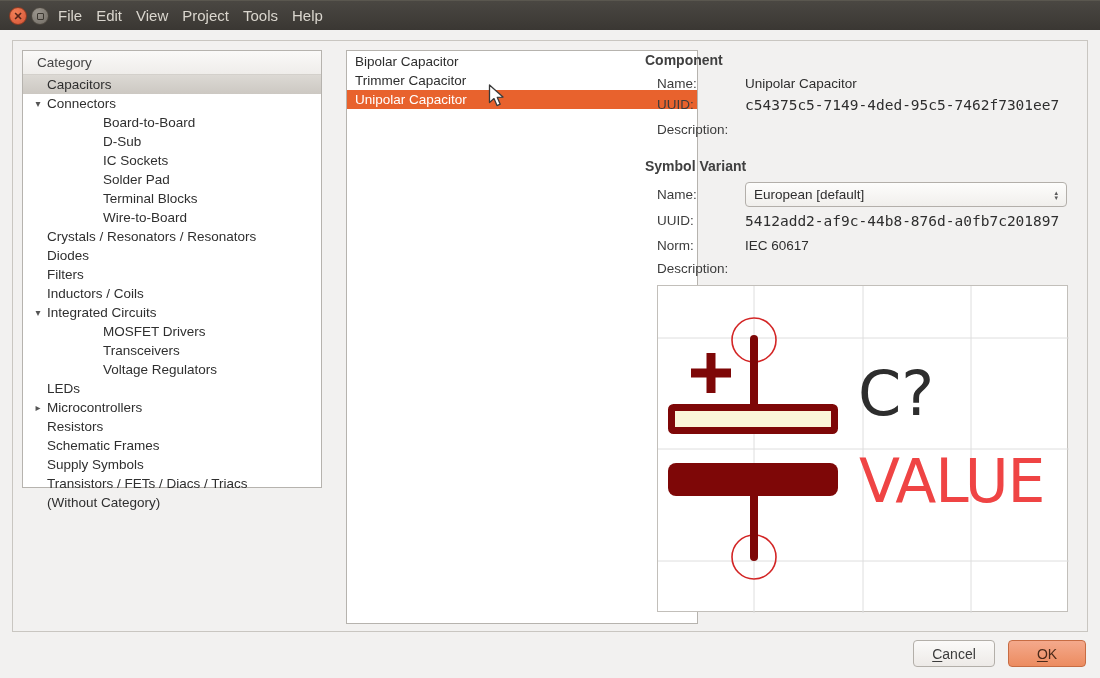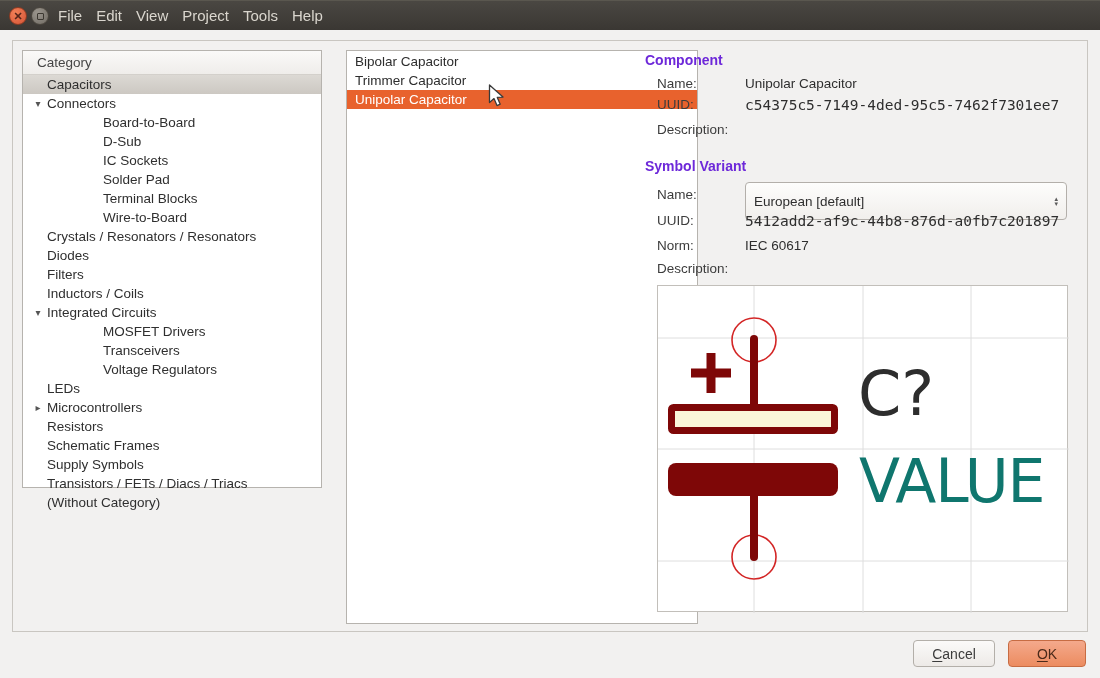--- a/index.html
+++ b/index.html
@@ -54,48 +54,48 @@
   
   .list-panel {
     position:absolute; left:346px; top:50px; width:352px; height:574px;
     background:#ffffff; border:1px solid #b6b3ae; padding-top:1px;
   }
   .list-row { height:19px; line-height:19px; font-size:13.5px; color:#2d2d2d;
     padding-left:8px; white-space:nowrap; }
   .list-row.selected { background:var(--selection-orange,#e8622d); color:#ffffff; }
 
   
-  .sec-header { position:absolute; font-size:14px; font-weight:bold; color:#6d28d9; }
+  .sec-header { position:absolute; font-size:14px; font-weight:bold; color:#404040; }
   .detail-row { position:absolute; left:657px; display:flex; font-size:13.5px; color:#3c3c3c; }
   .detail-label { width:88px; flex:none; }
   .detail-value { color:#2e2e2e; }
   .mono { font-family:"DejaVu Sans Mono", monospace; font-size:14.5px; letter-spacing:0; }
 
   .combo {
-    position:absolute; left:745px; top:182px; width:322px; height:38px;
+    position:absolute; left:745px; top:182px; width:322px; height:25px;
     background:linear-gradient(#fdfdfc,#f1efec);
     border:1px solid #b3afaa; border-radius:4px;
     display:flex; align-items:center; font-size:13.5px; color:#2e2e2e;
     padding:0 8px; justify-content:space-between;
   }
   .combo-arrows { display:flex; flex-direction:column; line-height:5px; font-size:7px; color:#5a5a5a; }
 
   
   .preview {
     position:absolute; left:657px; top:285px; width:411px; height:327px;
     background:#ffffff; border:1px solid #c2bfba;
   }
   .preview svg { position:absolute; left:0; top:0; }
   .designator {
     position:absolute; left:200px; top:77px; font-family:"DejaVu Sans", sans-serif;
     font-size:62px; line-height:62px; color:#2d2d2d;
   }
   .value-text {
     position:absolute; left:201px; top:164px; font-family:"DejaVu Sans", sans-serif;
-    font-size:60px; line-height:62px; color:#0f766e; letter-spacing:-1px;
+    font-size:60px; line-height:62px; color:#ef4444; letter-spacing:-1px;
   }
 
   
   .btn {
     position:absolute; top:640px; height:27px; border-radius:4px;
     font-size:14px; display:flex; align-items:center; justify-content:center;
   }
   .btn u { text-decoration:underline; text-underline-offset:2px; }
   .btn.cancel { left:913px; width:82px;
     background:linear-gradient(#fbfaf9,#edeae7); border:1px solid #b3afa9; color:#3c3c3c; }

